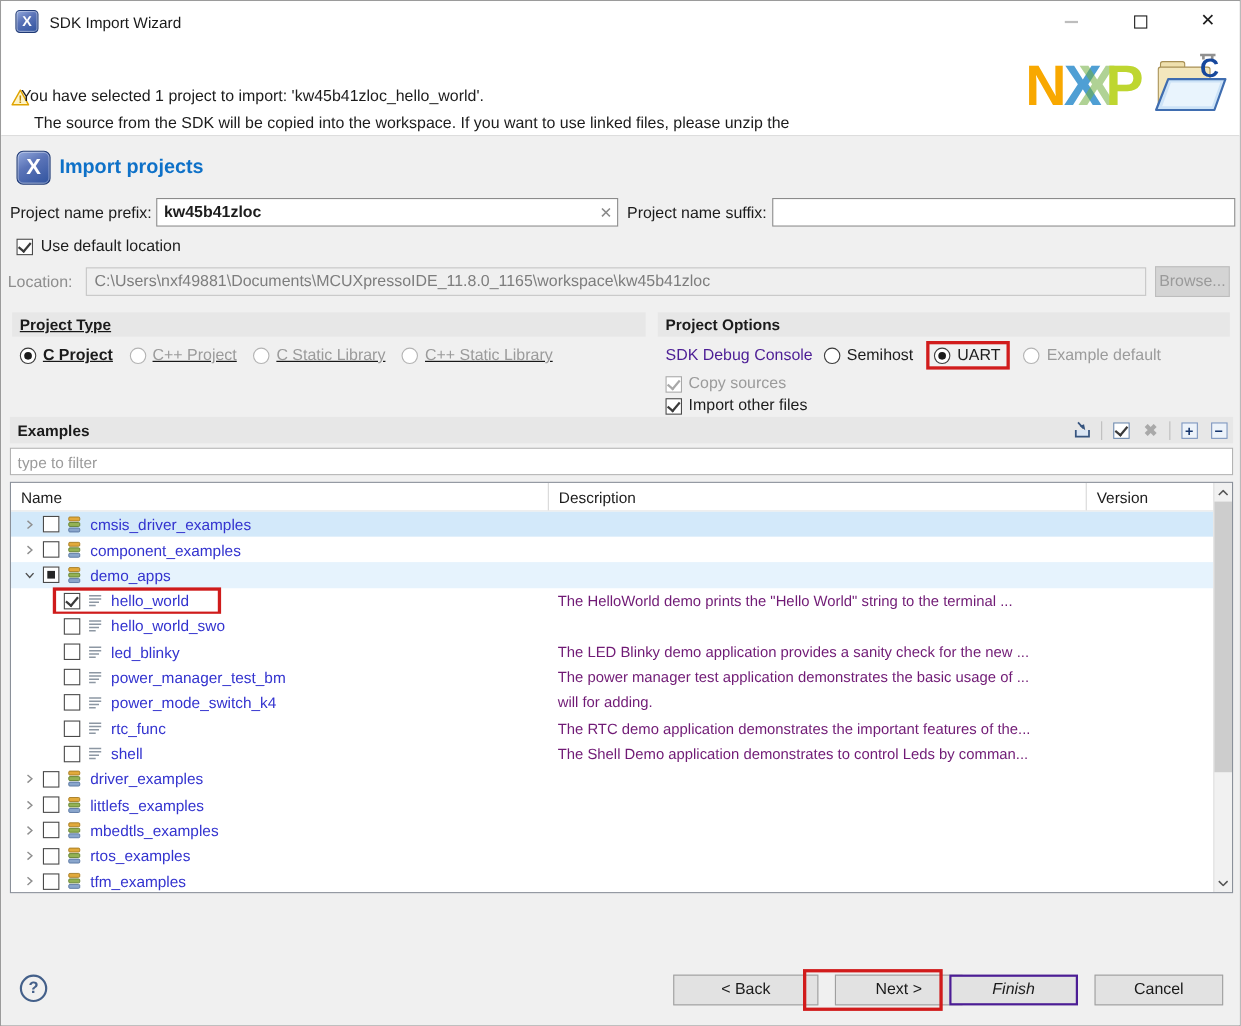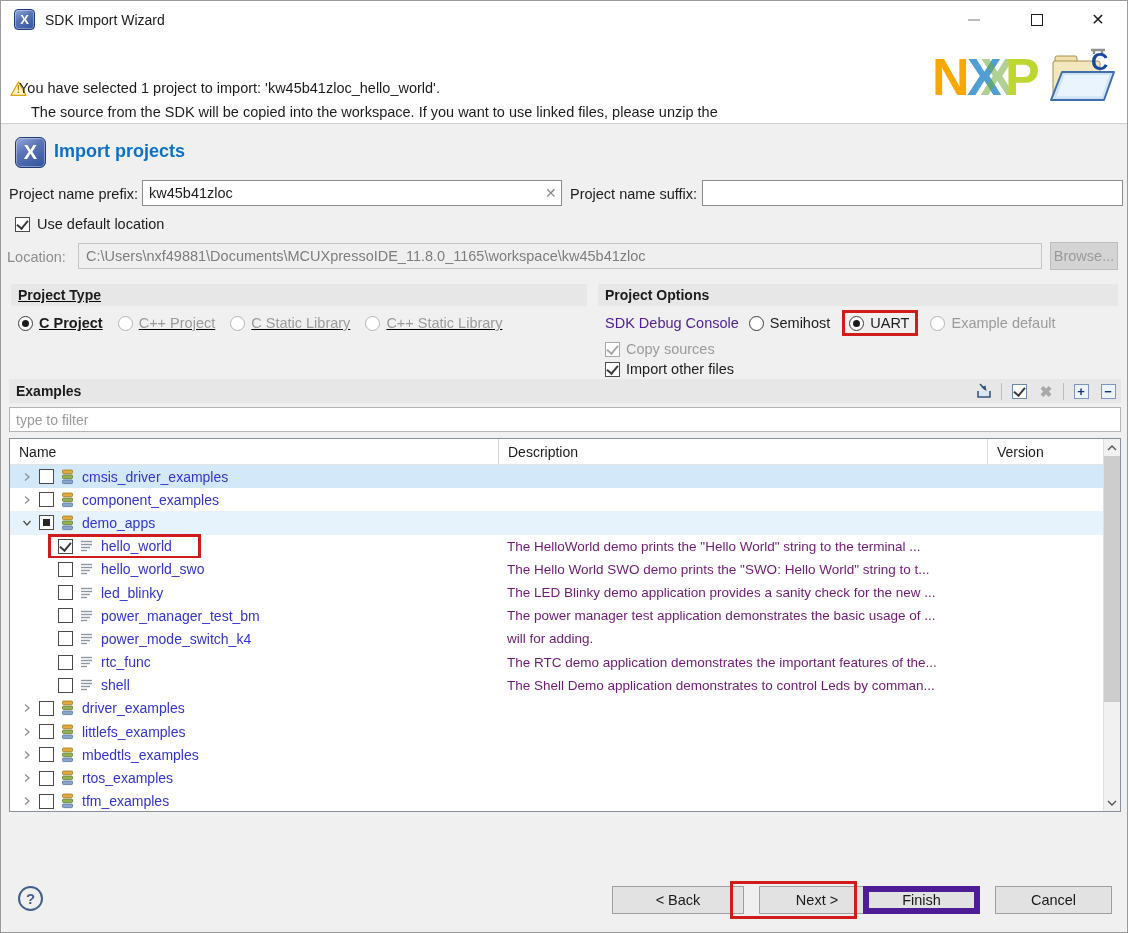--- a/index.html
+++ b/index.html
@@ -98,21 +98,21 @@
   .ticon{margin-left:6px;display:flex;align-items:center;flex:none;}
   .tlabel{margin-left:7px;color:#3333cf;font-size:14px;}
   .hlbox{position:absolute;left:38px;top:-1px;width:153px;height:25px;border:3px solid #cf1b1b;pointer-events:none;}
   .vscroll{position:absolute;right:0;top:0;width:17px;height:372px;background:#f1f1f1;border-left:1px solid #e0e0e0;}
   .sarr{position:absolute;left:0;width:16px;height:17px;display:flex;align-items:center;justify-content:center;}
   .sthumb{position:absolute;left:0;top:17px;width:16px;height:246px;background:#cdcdcd;}
 
   
   .help{position:absolute;left:17px;top:762px;width:25px;height:25px;border-radius:50%;border:2px solid #44608a;
     color:#44608a;font-weight:bold;font-size:15px;display:flex;align-items:center;justify-content:center;}
-  .finish{border:6px solid #4c1d95;}
+  .finish{border:2px solid #4c1d95;font-style:italic;}
   .next-anno{position:absolute;left:729px;top:757px;width:127px;height:38px;border:3px solid #d11c1c;pointer-events:none;}
 </style>
 </head>
 <body>
 
 <div class="window">
 
   <div class="titlebar">
     <div class="app-icon xic">X</div>
     <span class="title-text">SDK Import Wizard</span>
@@ -155,21 +155,21 @@
       </svg>
     </span>
   </div>
 
   <div class="bodyarea">
 
     <div class="page-icon xic">X</div>
     <div class="page-title">Import projects</div>
 
     <span class="flabel" style="left:8px;top:62px;">Project name prefix:</span>
-    <input class="tinput" style="left: 141px; top: 56px; width: 420px;" value="kw45b41zloc">
+    <input class="tinput" style="left: 141px; top: 56px; width: 420px; font-weight: bold;" value="kw45b41zloc">
     <span class="clear-x" style="left:544px;top:61px;">✕</span>
     <span class="flabel" style="left:569px;top:62px;">Project name suffix:</span>
     <input class="tinput" style="left: 701px; top: 56px; width: 421px; padding-right: 6px;" value="">
 
     <div class="chkrow" style="left:14px;top:92px;">
       <span class="cb checked"></span>
       <span>Use default location</span>
     </div>
 
     <span class="flabel" style="left:6px;top:125px;color:#8d8d8d;">Location:</span>
@@ -352,21 +352,20 @@
                   <g stroke="#8d97a3" stroke-width="1.4">
                     <line x1="2" y1="3.5" x2="13" y2="3.5"></line>
                     <line x1="2" y1="6.5" x2="13" y2="6.5"></line>
                     <line x1="2" y1="9.5" x2="11" y2="9.5"></line>
                     <line x1="2" y1="12.5" x2="8" y2="12.5"></line>
                   </g>
                 </svg>
               </span>
               <span class="tlabel">hello_world_swo</span>
             </div>
-            <div class="tc tdesc">The Hello World SWO demo prints the "SWO: Hello World" string to t...</div>
             <div class="tc tver"></div>
           </div>
           <div class="trow">
             <div class="tc tname" style="padding-left: 44px;">
               <span class="cb"></span>
               <span class="ticon">
                 <svg width="15" height="16" viewBox="0 0 15 16">
                   <g stroke="#8d97a3" stroke-width="1.4">
                     <line x1="2" y1="3.5" x2="13" y2="3.5"></line>
                     <line x1="2" y1="6.5" x2="13" y2="6.5"></line>

